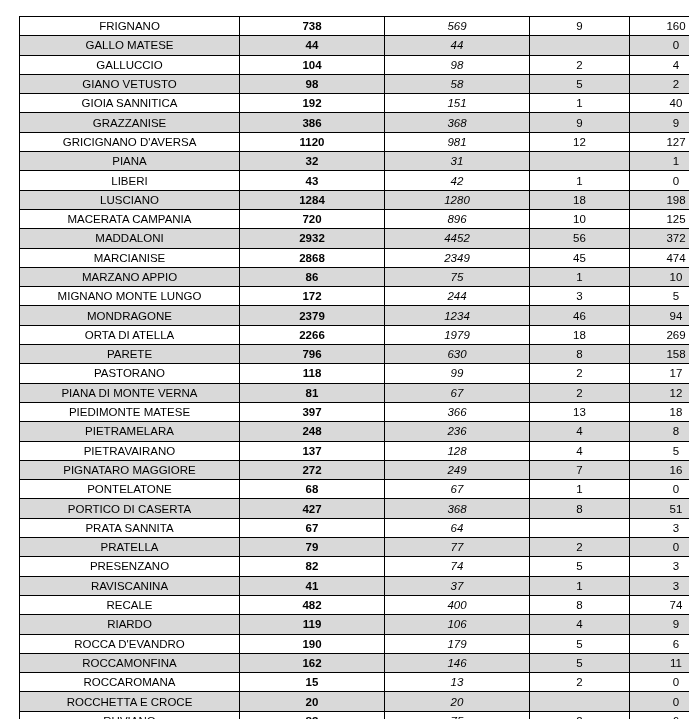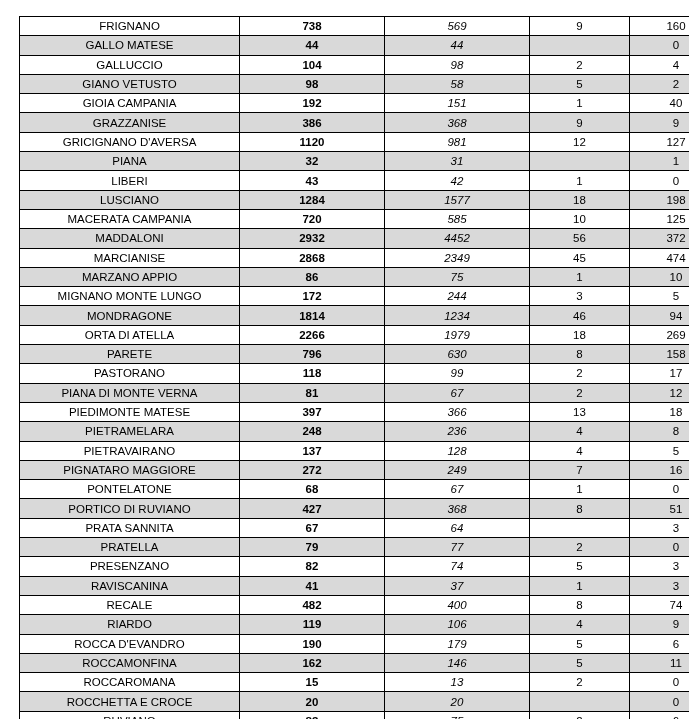--- a/index.html
+++ b/index.html
@@ -72,21 +72,21 @@
           <td class="c-v4">4</td>
         </tr>
         <tr class="shaded">
           <td class="c-name">GIANO VETUSTO</td>
           <td class="c-v1">98</td>
           <td class="c-v2">58</td>
           <td class="c-v3">5</td>
           <td class="c-v4">2</td>
         </tr>
         <tr class="plain">
-          <td class="c-name">GIOIA CAMPANIA</td>
+          <td class="c-name">GIOIA SANNITICA</td>
           <td class="c-v1">192</td>
           <td class="c-v2">151</td>
           <td class="c-v3">1</td>
           <td class="c-v4">40</td>
         </tr>
         <tr class="shaded">
           <td class="c-name">GRAZZANISE</td>
           <td class="c-v1">386</td>
           <td class="c-v2">368</td>
           <td class="c-v3">9</td>
@@ -109,28 +109,28 @@
         <tr class="plain">
           <td class="c-name">LIBERI</td>
           <td class="c-v1">43</td>
           <td class="c-v2">42</td>
           <td class="c-v3">1</td>
           <td class="c-v4">0</td>
         </tr>
         <tr class="shaded">
           <td class="c-name">LUSCIANO</td>
           <td class="c-v1">1284</td>
-          <td class="c-v2">1577</td>
+          <td class="c-v2">1280</td>
           <td class="c-v3">18</td>
           <td class="c-v4">198</td>
         </tr>
         <tr class="plain">
           <td class="c-name">MACERATA CAMPANIA</td>
           <td class="c-v1">720</td>
-          <td class="c-v2">585</td>
+          <td class="c-v2">896</td>
           <td class="c-v3">10</td>
           <td class="c-v4">125</td>
         </tr>
         <tr class="shaded">
           <td class="c-name">MADDALONI</td>
           <td class="c-v1">2932</td>
           <td class="c-v2">4452</td>
           <td class="c-v3">56</td>
           <td class="c-v4">372</td>
         </tr>
@@ -150,21 +150,21 @@
         </tr>
         <tr class="plain">
           <td class="c-name">MIGNANO MONTE LUNGO</td>
           <td class="c-v1">172</td>
           <td class="c-v2">244</td>
           <td class="c-v3">3</td>
           <td class="c-v4">5</td>
         </tr>
         <tr class="shaded">
           <td class="c-name">MONDRAGONE</td>
-          <td class="c-v1">1814</td>
+          <td class="c-v1">2379</td>
           <td class="c-v2">1234</td>
           <td class="c-v3">46</td>
           <td class="c-v4">94</td>
         </tr>
         <tr class="plain">
           <td class="c-name">ORTA DI ATELLA</td>
           <td class="c-v1">2266</td>
           <td class="c-v2">1979</td>
           <td class="c-v3">18</td>
           <td class="c-v4">269</td>
@@ -219,21 +219,21 @@
           <td class="c-v4">16</td>
         </tr>
         <tr class="plain">
           <td class="c-name">PONTELATONE</td>
           <td class="c-v1">68</td>
           <td class="c-v2">67</td>
           <td class="c-v3">1</td>
           <td class="c-v4">0</td>
         </tr>
         <tr class="shaded">
-          <td class="c-name">PORTICO DI RUVIANO</td>
+          <td class="c-name">PORTICO DI CASERTA</td>
           <td class="c-v1">427</td>
           <td class="c-v2">368</td>
           <td class="c-v3">8</td>
           <td class="c-v4">51</td>
         </tr>
         <tr class="plain">
           <td class="c-name">PRATA SANNITA</td>
           <td class="c-v1">67</td>
           <td class="c-v2">64</td>
           <td class="c-v3"></td>

